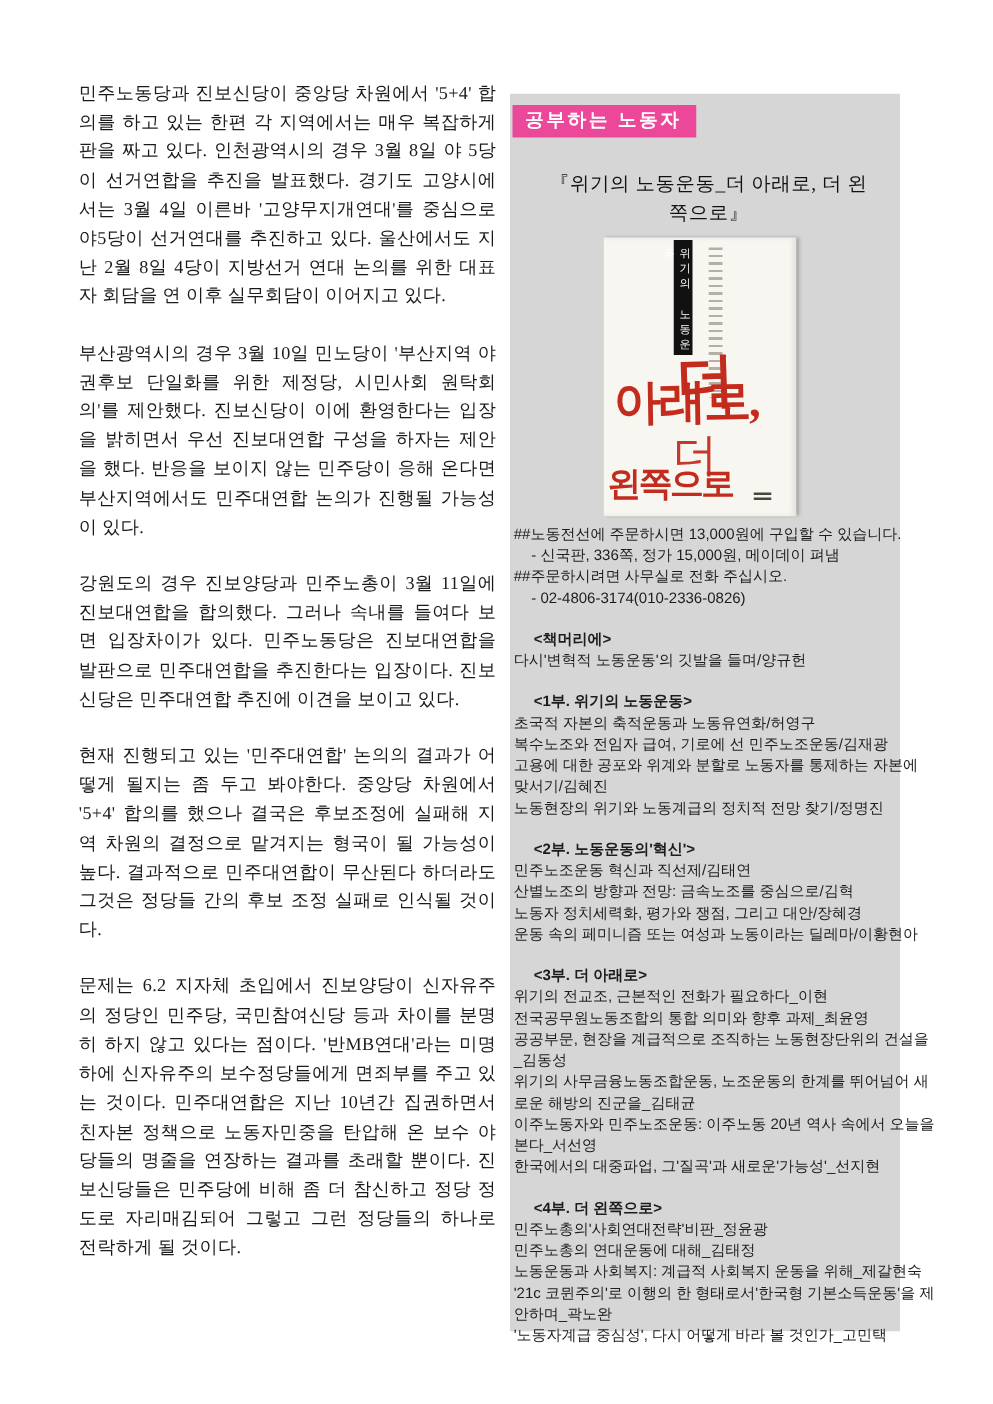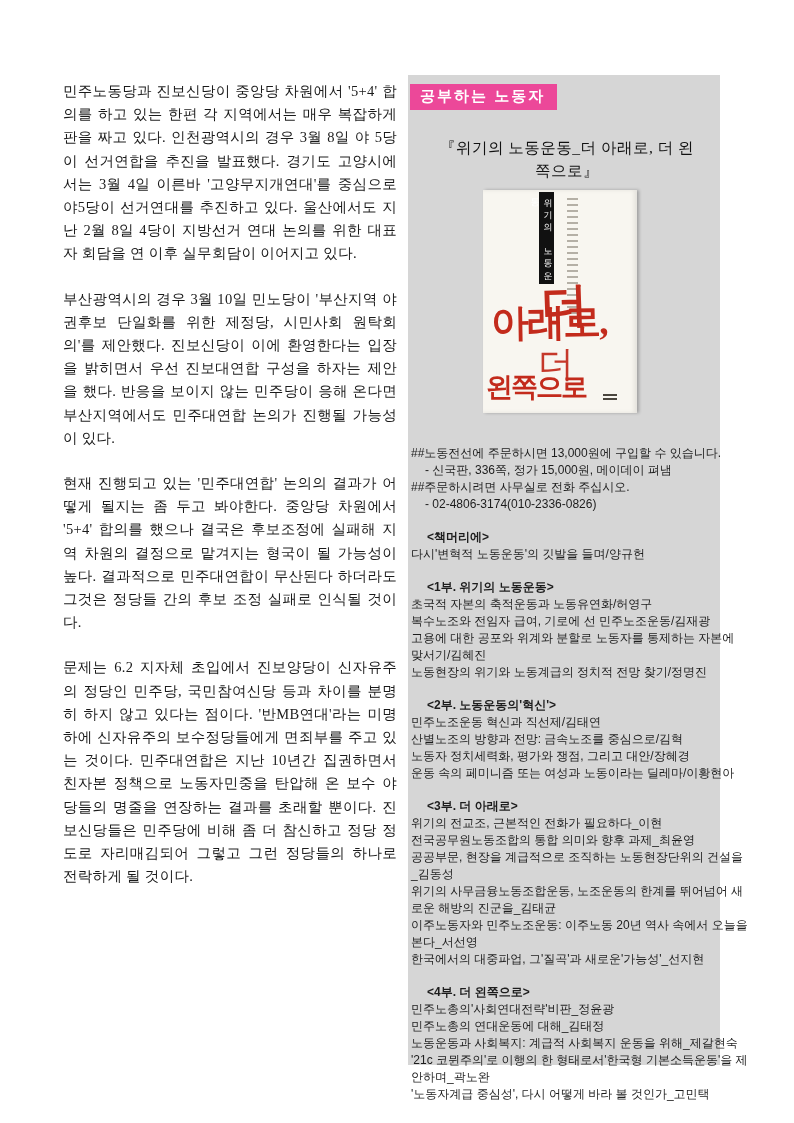--- a/index.html
+++ b/index.html
@@ -2,21 +2,21 @@
 <html><head>
 <meta charset="utf-8">
 <style>
   html,body{margin:0;padding:0;background:#ffffff;}
   .page{position:relative;width:794px;height:1123px;background:#ffffff;overflow:hidden;
         font-family:"Liberation Serif", serif;}
 
   
   .article{position:absolute;left:63px;top:64px;width:334px;color:#1a1a1a;
            font-size:14.5px;line-height:23.2px;text-align:justify;letter-spacing:0.3px;}
-  .article p{margin:16px 0 22px 0;}
+  .article p{margin:0 0 22px 0;}
 
   
   .panel-bg{position:absolute;left:408px;top:75px;width:312px;height:990px;background:#d6d6d6;}
   .panel-header{position:absolute;left:410px;top:84px;background:#ec4899;color:#ffffff;
                 font-family:"Liberation Sans", sans-serif;font-weight:bold;font-size:15px;
                 padding:3px 12px 4px 10px;letter-spacing:2px;}
   .book-title{position:absolute;left:433px;top:136px;width:268px;text-align:center;
               font-size:15.5px;line-height:23px;color:#111;letter-spacing:0.5px;}
 
   
@@ -31,34 +31,35 @@
   .red{position:absolute;color:#c32b1c;font-weight:bold;line-height:1;white-space:nowrap;
        font-family:"Liberation Serif", serif;}
   .red-1{left:58px;top:92px;font-size:47px;transform:rotate(-2deg);}
   .red-2{left:8px;top:113px;font-size:38px;transform:rotate(-1deg);letter-spacing:-2px;}
   .red-3{left:55px;top:156px;font-size:36px;font-weight:normal;color:#c5382a;}
   .red-4{left:3px;top:184px;font-size:27px;letter-spacing:-2px;font-family:Liberation Serif, serif;}
   .pubmark{position:absolute;left:120px;top:204px;width:14px;height:9px;}
   .pubmark div{height:2px;margin-bottom:2px;background:#4a463e;}
 
   
-  .panel-text{position:absolute;left:411px;top:445px;width:338px;color:#1c1c1c;
+  .panel-text{position:absolute;left:411px;top:419px;width:338px;color:#1c1c1c;
               font-family:"Liberation Sans", sans-serif;font-size:12px;line-height:17px;}
   .panel-text .indent{padding-left:14px;}
   .toc-section{margin-top:16px;}
   .toc-heading{font-weight:bold;margin-left:16px;}
 </style>
 </head>
 <body>
 
 <div class="page">
 
   <div class="article">
     <p>민주노동당과 진보신당이 중앙당 차원에서 '5+4' 합의를 하고 있는 한편 각 지역에서는 매우 복잡하게 판을 짜고 있다. 인천광역시의 경우 3월 8일 야 5당이 선거연합을 추진을 발표했다. 경기도 고양시에서는 3월 4일 이른바 '고양무지개연대'를 중심으로 야5당이 선거연대를 추진하고 있다. 울산에서도 지난 2월 8일 4당이 지방선거 연대 논의를 위한 대표자 회담을 연 이후 실무회담이 이어지고 있다.</p>
     <p>부산광역시의 경우 3월 10일 민노당이 '부산지역 야권후보 단일화를 위한 제정당, 시민사회 원탁회의'를 제안했다. 진보신당이 이에 환영한다는 입장을 밝히면서 우선 진보대연합 구성을 하자는 제안을 했다. 반응을 보이지 않는 민주당이 응해 온다면 부산지역에서도 민주대연합 논의가 진행될 가능성이 있다.</p>
+    <p>강원도의 경우 진보양당과 민주노총이 3월 11일에 진보대연합을 합의했다. 그러나 속내를 들여다 보면 입장차이가 있다. 민주노동당은 진보대연합을 발판으로 민주대연합을 추진한다는 입장이다. 진보신당은 민주대연합 추진에 이견을 보이고 있다.</p>
     <p>현재 진행되고 있는 '민주대연합' 논의의 결과가 어떻게 될지는 좀 두고 봐야한다. 중앙당 차원에서 '5+4' 합의를 했으나 결국은 후보조정에 실패해 지역 차원의 결정으로 맡겨지는 형국이 될 가능성이 높다. 결과적으로 민주대연합이 무산된다 하더라도 그것은 정당들 간의 후보 조정 실패로 인식될 것이다.</p>
     <p>문제는 6.2 지자체 초입에서 진보양당이 신자유주의 정당인 민주당, 국민참여신당 등과 차이를 분명히 하지 않고 있다는 점이다. '반MB연대'라는 미명 하에 신자유주의 보수정당들에게 면죄부를 주고 있는 것이다. 민주대연합은 지난 10년간 집권하면서 친자본 정책으로 노동자민중을 탄압해 온 보수 야당들의 명줄을 연장하는 결과를 초래할 뿐이다. 진보신당들은 민주당에 비해 좀 더 참신하고 정당 정도로 자리매김되어 그렇고 그런 정당들의 하나로 전락하게 될 것이다.</p>
   </div>
 
   <div class="panel-bg"></div>
 
   <div class="panel-header">공부하는 노동자</div>
 
   <div class="book-title">『위기의 노동운동_더 아래로, 더 왼쪽으로』</div>
 

